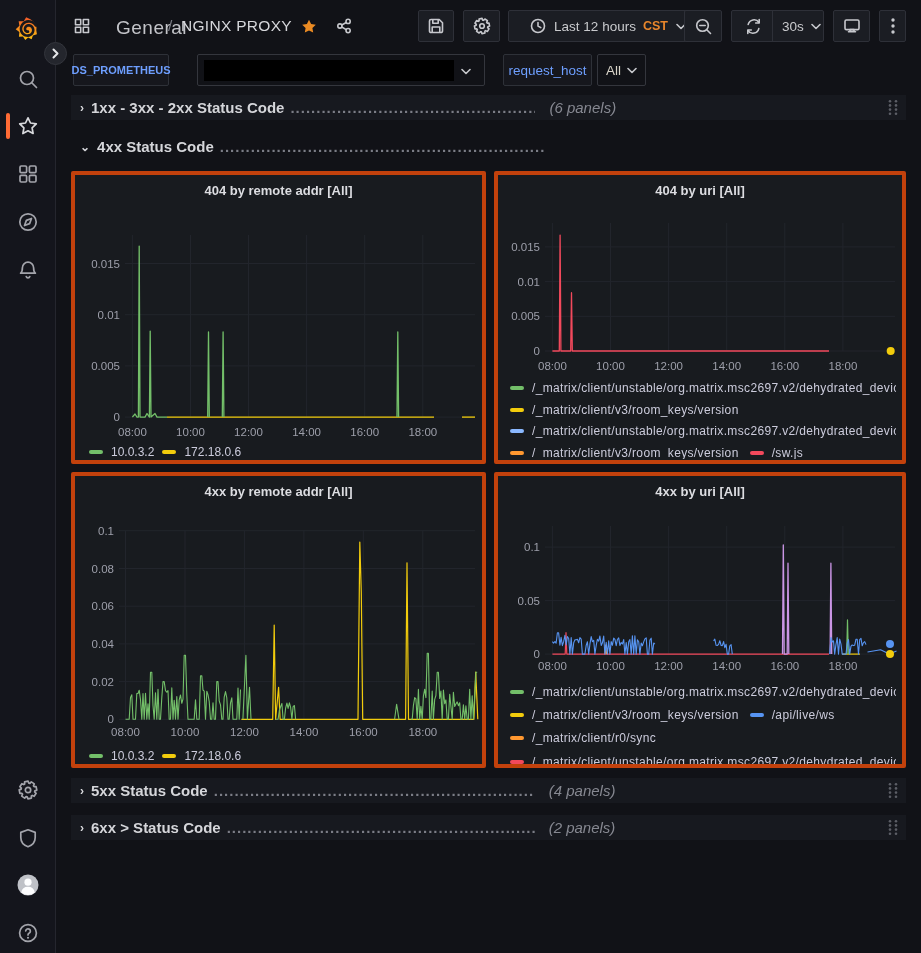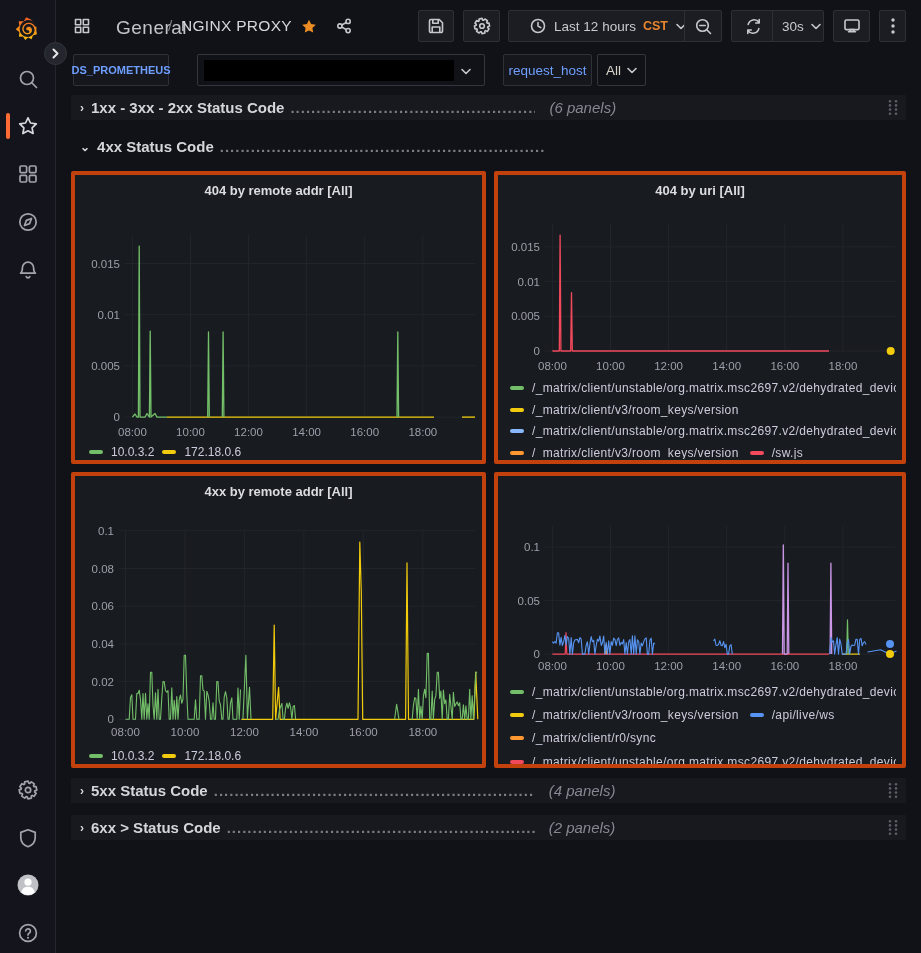--- a/index.html
+++ b/index.html
@@ -338,20 +338,21 @@
       <polyline points="335.9,243.3 337.2,243.3 338.4,229.6 339.7,221.5 340.9,222.9 342.2,243.3 343.4,213.4 344.7,243.3 345.9,230.4 347.2,243.3 348.4,220.1 349.7,213.2 350.9,221.7 352.2,177.3 353.4,177.3 354.7,243.3 355.9,243.3 357.2,215.1 358.4,243.3 359.7,223.3 360.9,219.5 362.2,196.2 363.4,196.2 364.7,222.4 365.9,215.1 367.2,243.3 368.4,214.0 369.7,227.7 370.9,223.9 372.2,243.3 373.4,243.3 374.7,218.2 375.9,230.2 377.2,243.3 378.4,216.3 379.7,230.5 380.9,228.0 382.2,225.9 383.4,229.7 384.7,226.8 385.9,243.3 387.2,243.3 388.4,228.9 389.7,243.3 390.9,229.7 392.2,243.3 393.4,243.3 394.7,213.2 395.9,243.3 397.2,219.8 398.4,243.3 399.7,219.8 400.9,196.2 402.2,196.2" fill="none" stroke="#73bf69" stroke-width="1.1" stroke-linejoin="round"></polyline>
 </svg>
     <div class="leg" style="left:14px;top:273px;right:8px">
 <span class="sw" style="background:#73bf69"></span>
       <span style="margin-right:8px">10.0.3.2</span>
 <span class="sw" style="background:#f2cc0c"></span>
       <span>172.18.0.6</span>
     </div>
   </div>
 <div class="panel" style="left:494px;top:472px;width:412px;height:296px;overflow:hidden">
+    <div class="ptitle">4xx by uri [All]</div>
     <svg class="abs" style="left:0;top:0" width="410" height="294" viewBox="0 0 410 294">
 <line x1="54.4" y1="50" x2="54.4" y2="178.1" stroke="#22252c" stroke-width="1"></line>
       <line x1="112.5" y1="50" x2="112.5" y2="178.1" stroke="#22252c" stroke-width="1"></line>
       <line x1="170.6" y1="50" x2="170.6" y2="178.1" stroke="#22252c" stroke-width="1"></line>
       <line x1="228.7" y1="50" x2="228.7" y2="178.1" stroke="#22252c" stroke-width="1"></line>
       <line x1="286.8" y1="50" x2="286.8" y2="178.1" stroke="#22252c" stroke-width="1"></line>
       <line x1="344.9" y1="50" x2="344.9" y2="178.1" stroke="#22252c" stroke-width="1"></line>
       <line x1="47" y1="178.1" x2="397" y2="178.1" stroke="#22252c" stroke-width="1"></line>
       <line x1="47" y1="124.6" x2="397" y2="124.6" stroke="#22252c" stroke-width="1"></line>
       <line x1="47" y1="71.1" x2="397" y2="71.1" stroke="#22252c" stroke-width="1"></line>

